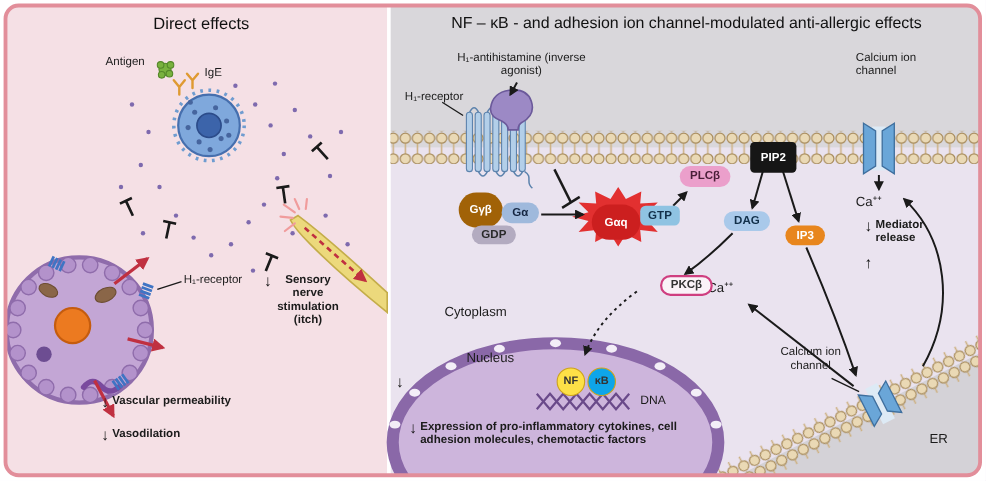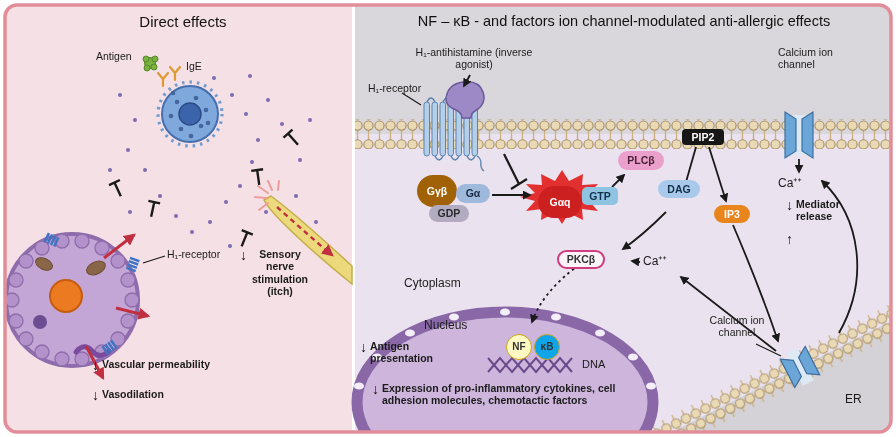--- a/index.html
+++ b/index.html
@@ -293,54 +293,53 @@
 </div>
 <div class="eff" style="left:92px;top:358px">
   <span class="arr">↓</span>
   <span class="etx">Vascular permeability</span>
 </div>
 <div class="eff" style="left:92px;top:388px">
   <span class="arr">↓</span>
   <span class="etx">Vasodilation</span>
 </div>
 
-<div class="lbl t-right center" style="left:362px;top:13px;width:524px">NF – κB - and factors ion channel-modulated anti-allergic effects</div>
+<div class="lbl t-right center" style="left:362px;top:13px;width:524px">NF – κB - and adhesion ion channel-modulated anti-allergic effects</div>
 <div class="lbl center" style="left:414px;top:46px;width:120px">H₁-antihistamine (inverse agonist)</div>
 <div class="lbl" style="left:368px;top:82px">H₁-receptor</div>
 <div class="lbl big" style="left:404px;top:276px">Cytoplasm</div>
 <div class="lbl big" style="left:424px;top:318px">Nucleus</div>
 <div class="lbl" style="left:582px;top:358px;font-size:11px">DNA</div>
 <div class="lbl big" style="left:845px;top:392px">ER</div>
 <div class="lbl" style="left:778px;top:46px;width:86px">Calcium ion channel</div>
 <div class="lbl center" style="left:700px;top:314px;width:74px">Calcium ion channel</div>
 <div class="lbl big" style="left:778px;top:176px">Ca⁺⁺</div>
 <div class="lbl big" style="left:643px;top:254px">Ca⁺⁺</div>
 
 <div class="eff" style="left:786px;top:198px">
   <span class="arr">↓</span>
   <span class="etx" style="width:56px">Mediator release</span>
 </div>
 <div class="eff" style="left:786px;top:232px">
   <span class="arr">↑</span>
 </div>
 <div class="eff" style="left:360px;top:340px">
   <span class="arr">↓</span>
-  <span class="etx" style="width:70px">Antigen presentation</span>
 </div>
 <div class="eff" style="left:372px;top:382px">
   <span class="arr">↓</span>
   <span class="etx" style="width:252px">Expression of pro-inflammatory cytokines, cell adhesion molecules, chemotactic factors</span>
 </div>
 
 <div class="pill" style="left:417px;top:175px;width:40px;height:32px;background:#a16207;color:#fff">Gγβ</div>
 <div class="pill" style="left:456px;top:184px;width:34px;height:19px;background:#9fb9dc;color:#152642">Gα</div>
 <div class="pill" style="left:429px;top:205px;width:40px;height:17px;background:#b3abc0;color:#2a2a2a">GDP</div>
 <div class="pill" style="left:538px;top:186px;width:44px;height:32px;background:#cc1f1f;color:#fff">Gαq</div>
 <div class="pill" style="left:582px;top:187px;width:36px;height:18px;background:#8fc3e2;color:#12304a;border-radius:5px">GTP</div>
 <div class="pill" style="left:618px;top:151px;width:46px;height:19px;background:#eb9fcb;color:#4a1f38">PLCβ</div>
-<div class="pill" style="left:682px;top:129px;width:42px;height:16px;background:#161616;color:#fff;border-radius:4px">PIP2</div>
-<div class="pill" style="left:658px;top:180px;width:42px;height:18px;background:#a9c9ea;color:#12304a">DAG</div>
+<div class="pill" style="left:682px;top:129px;width:42px;height:28px;background:#161616;color:#fff;border-radius:4px">PIP2</div>
+<div class="pill" style="left:658px;top:192px;width:42px;height:18px;background:#a9c9ea;color:#12304a">DAG</div>
 <div class="pill" style="left:714px;top:205px;width:36px;height:18px;background:#e8861d;color:#fff">IP3</div>
-<div class="pill" style="left:557px;top:250px;width:48px;height:19px;background:#faf3f8;border:2px solid #cf3f80;color:#333">PKCβ</div>
-<div class="pill" style="left:506px;top:334px;width:26px;height:26px;border-radius:50%;background:#fef9c3;border:1.5px solid #cda31c;color:#333;font-size:10px">NF</div>
+<div class="pill" style="left:600px;top:250px;width:48px;height:19px;background:#faf3f8;border:2px solid #cf3f80;color:#333">PKCβ</div>
+<div class="pill" style="left:506px;top:334px;width:26px;height:26px;border-radius:50%;background:#fde047;border:1.5px solid #cda31c;color:#333;font-size:10px">NF</div>
 <div class="pill" style="left:534px;top:334px;width:26px;height:26px;border-radius:50%;background:#0ea5e9;border:1.5px solid #cda31c;color:#333;font-size:10px">κB</div>
 
 </div>
 
 </body></html>

